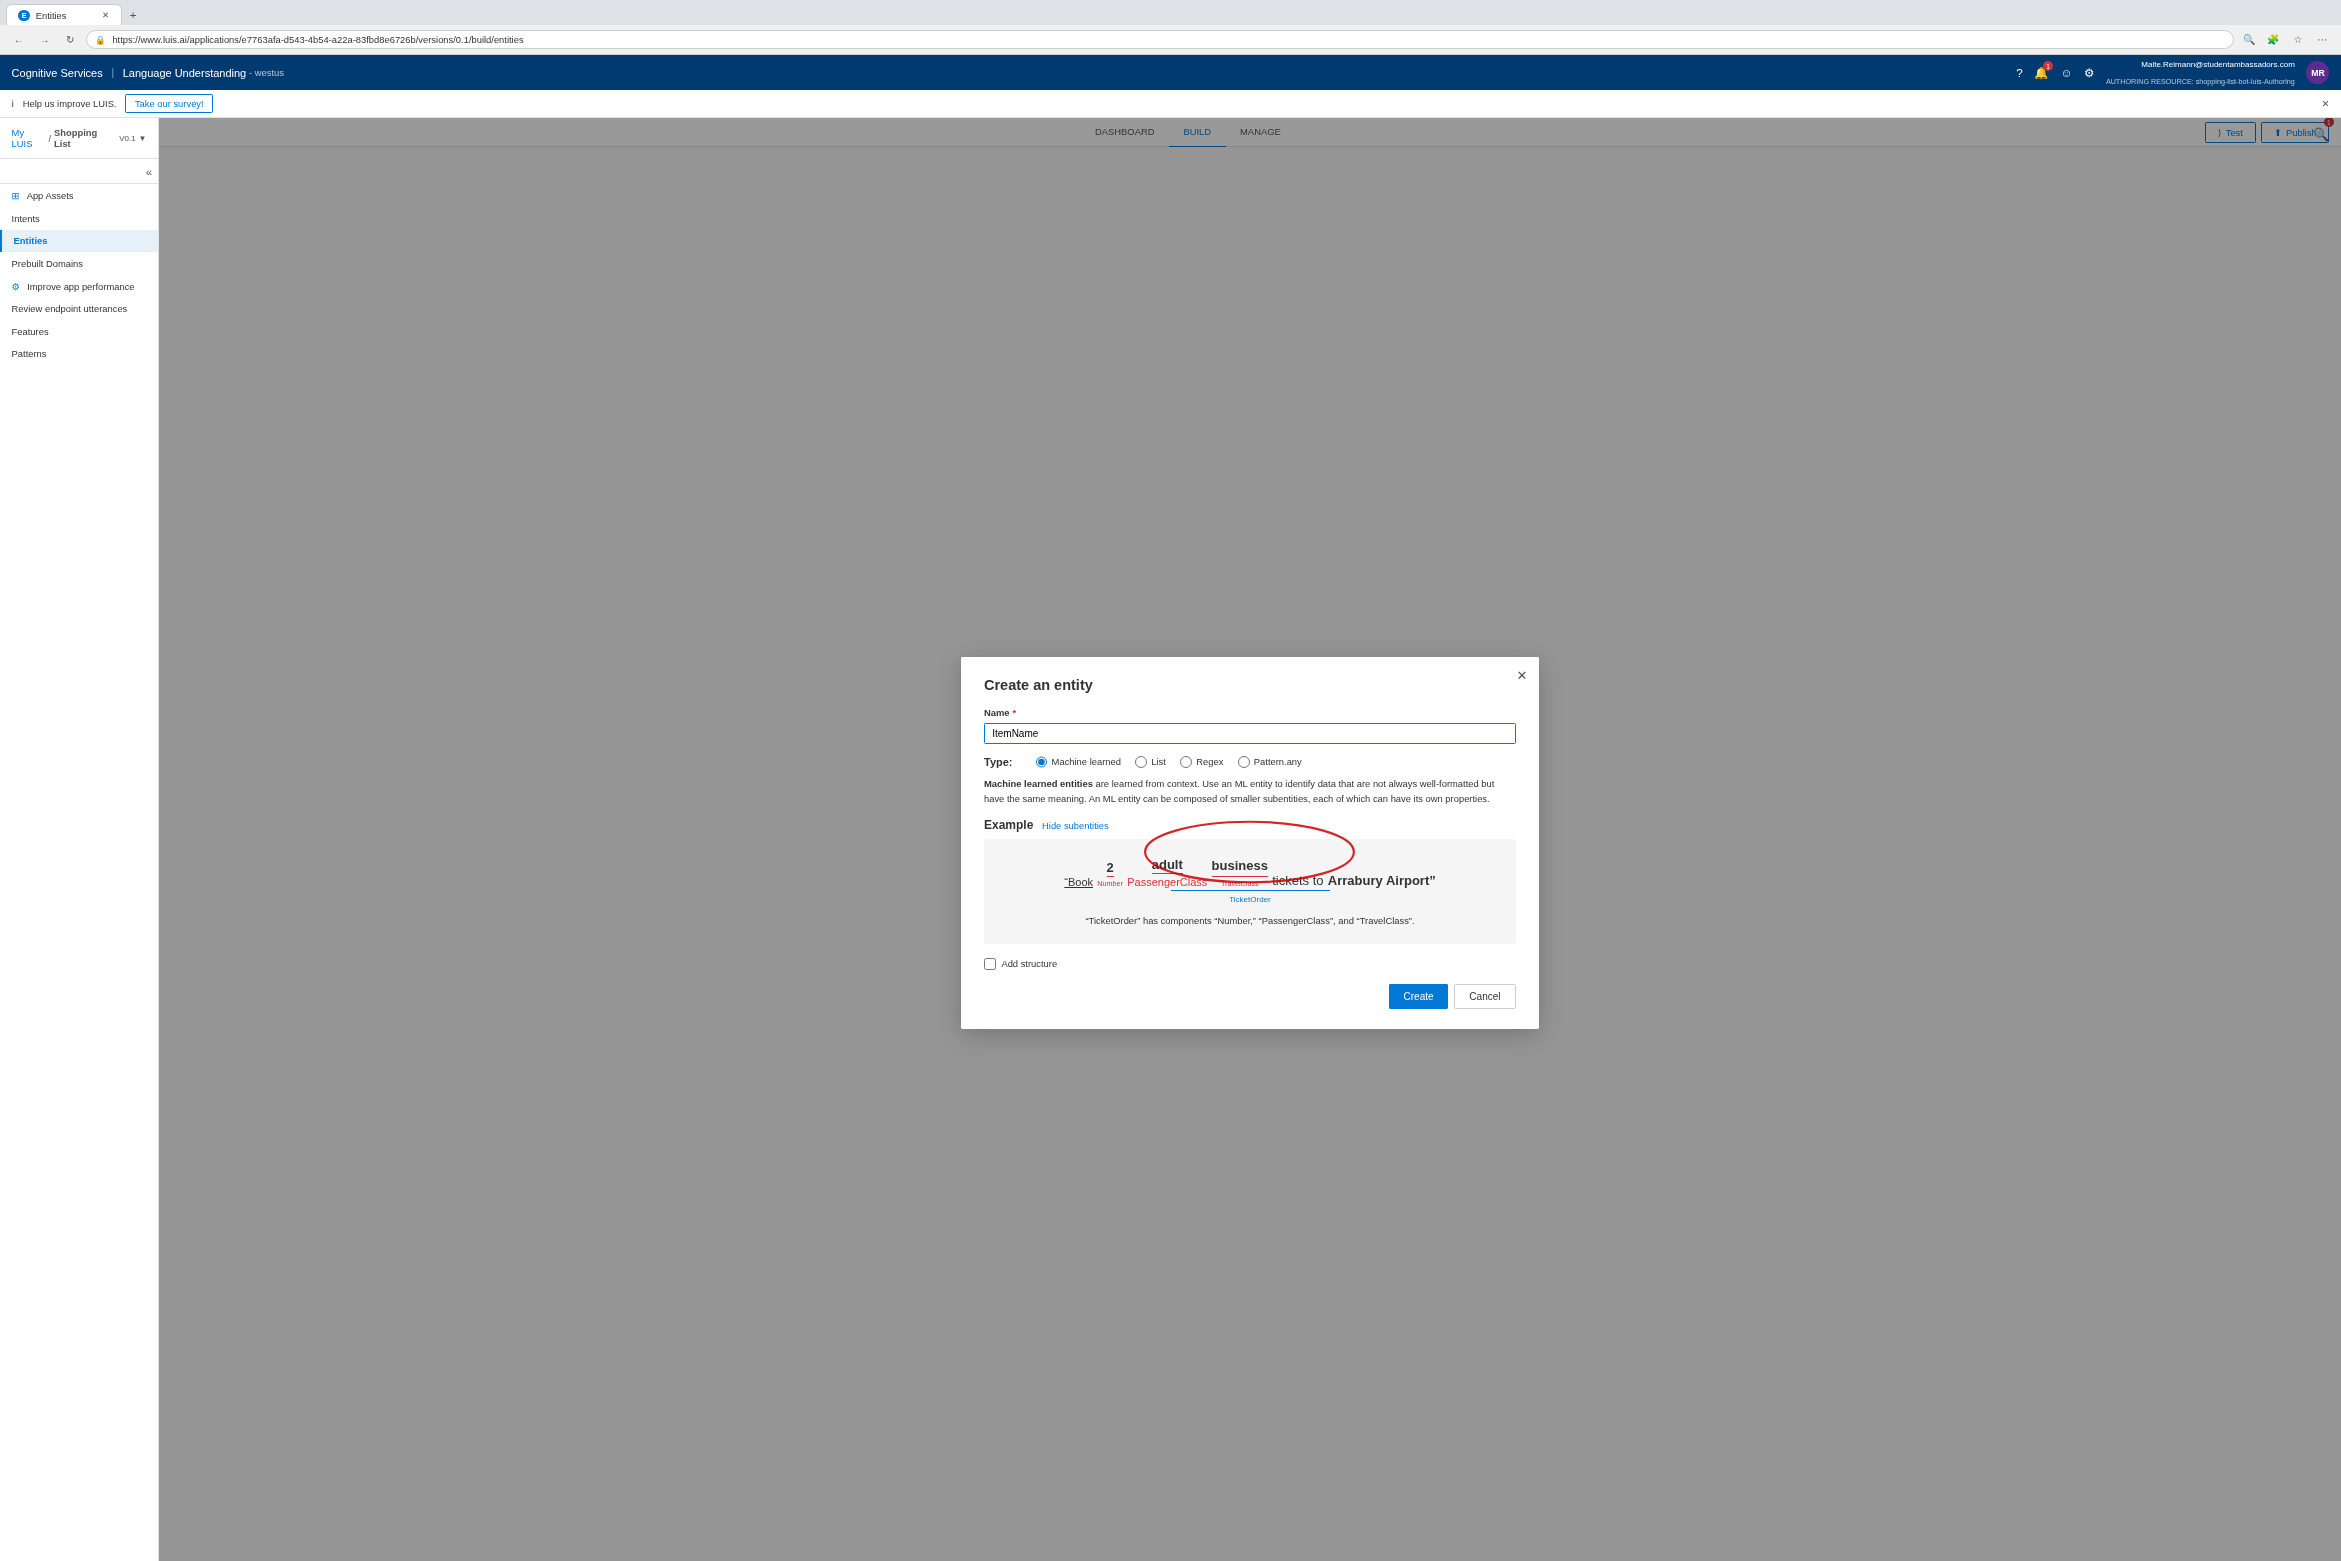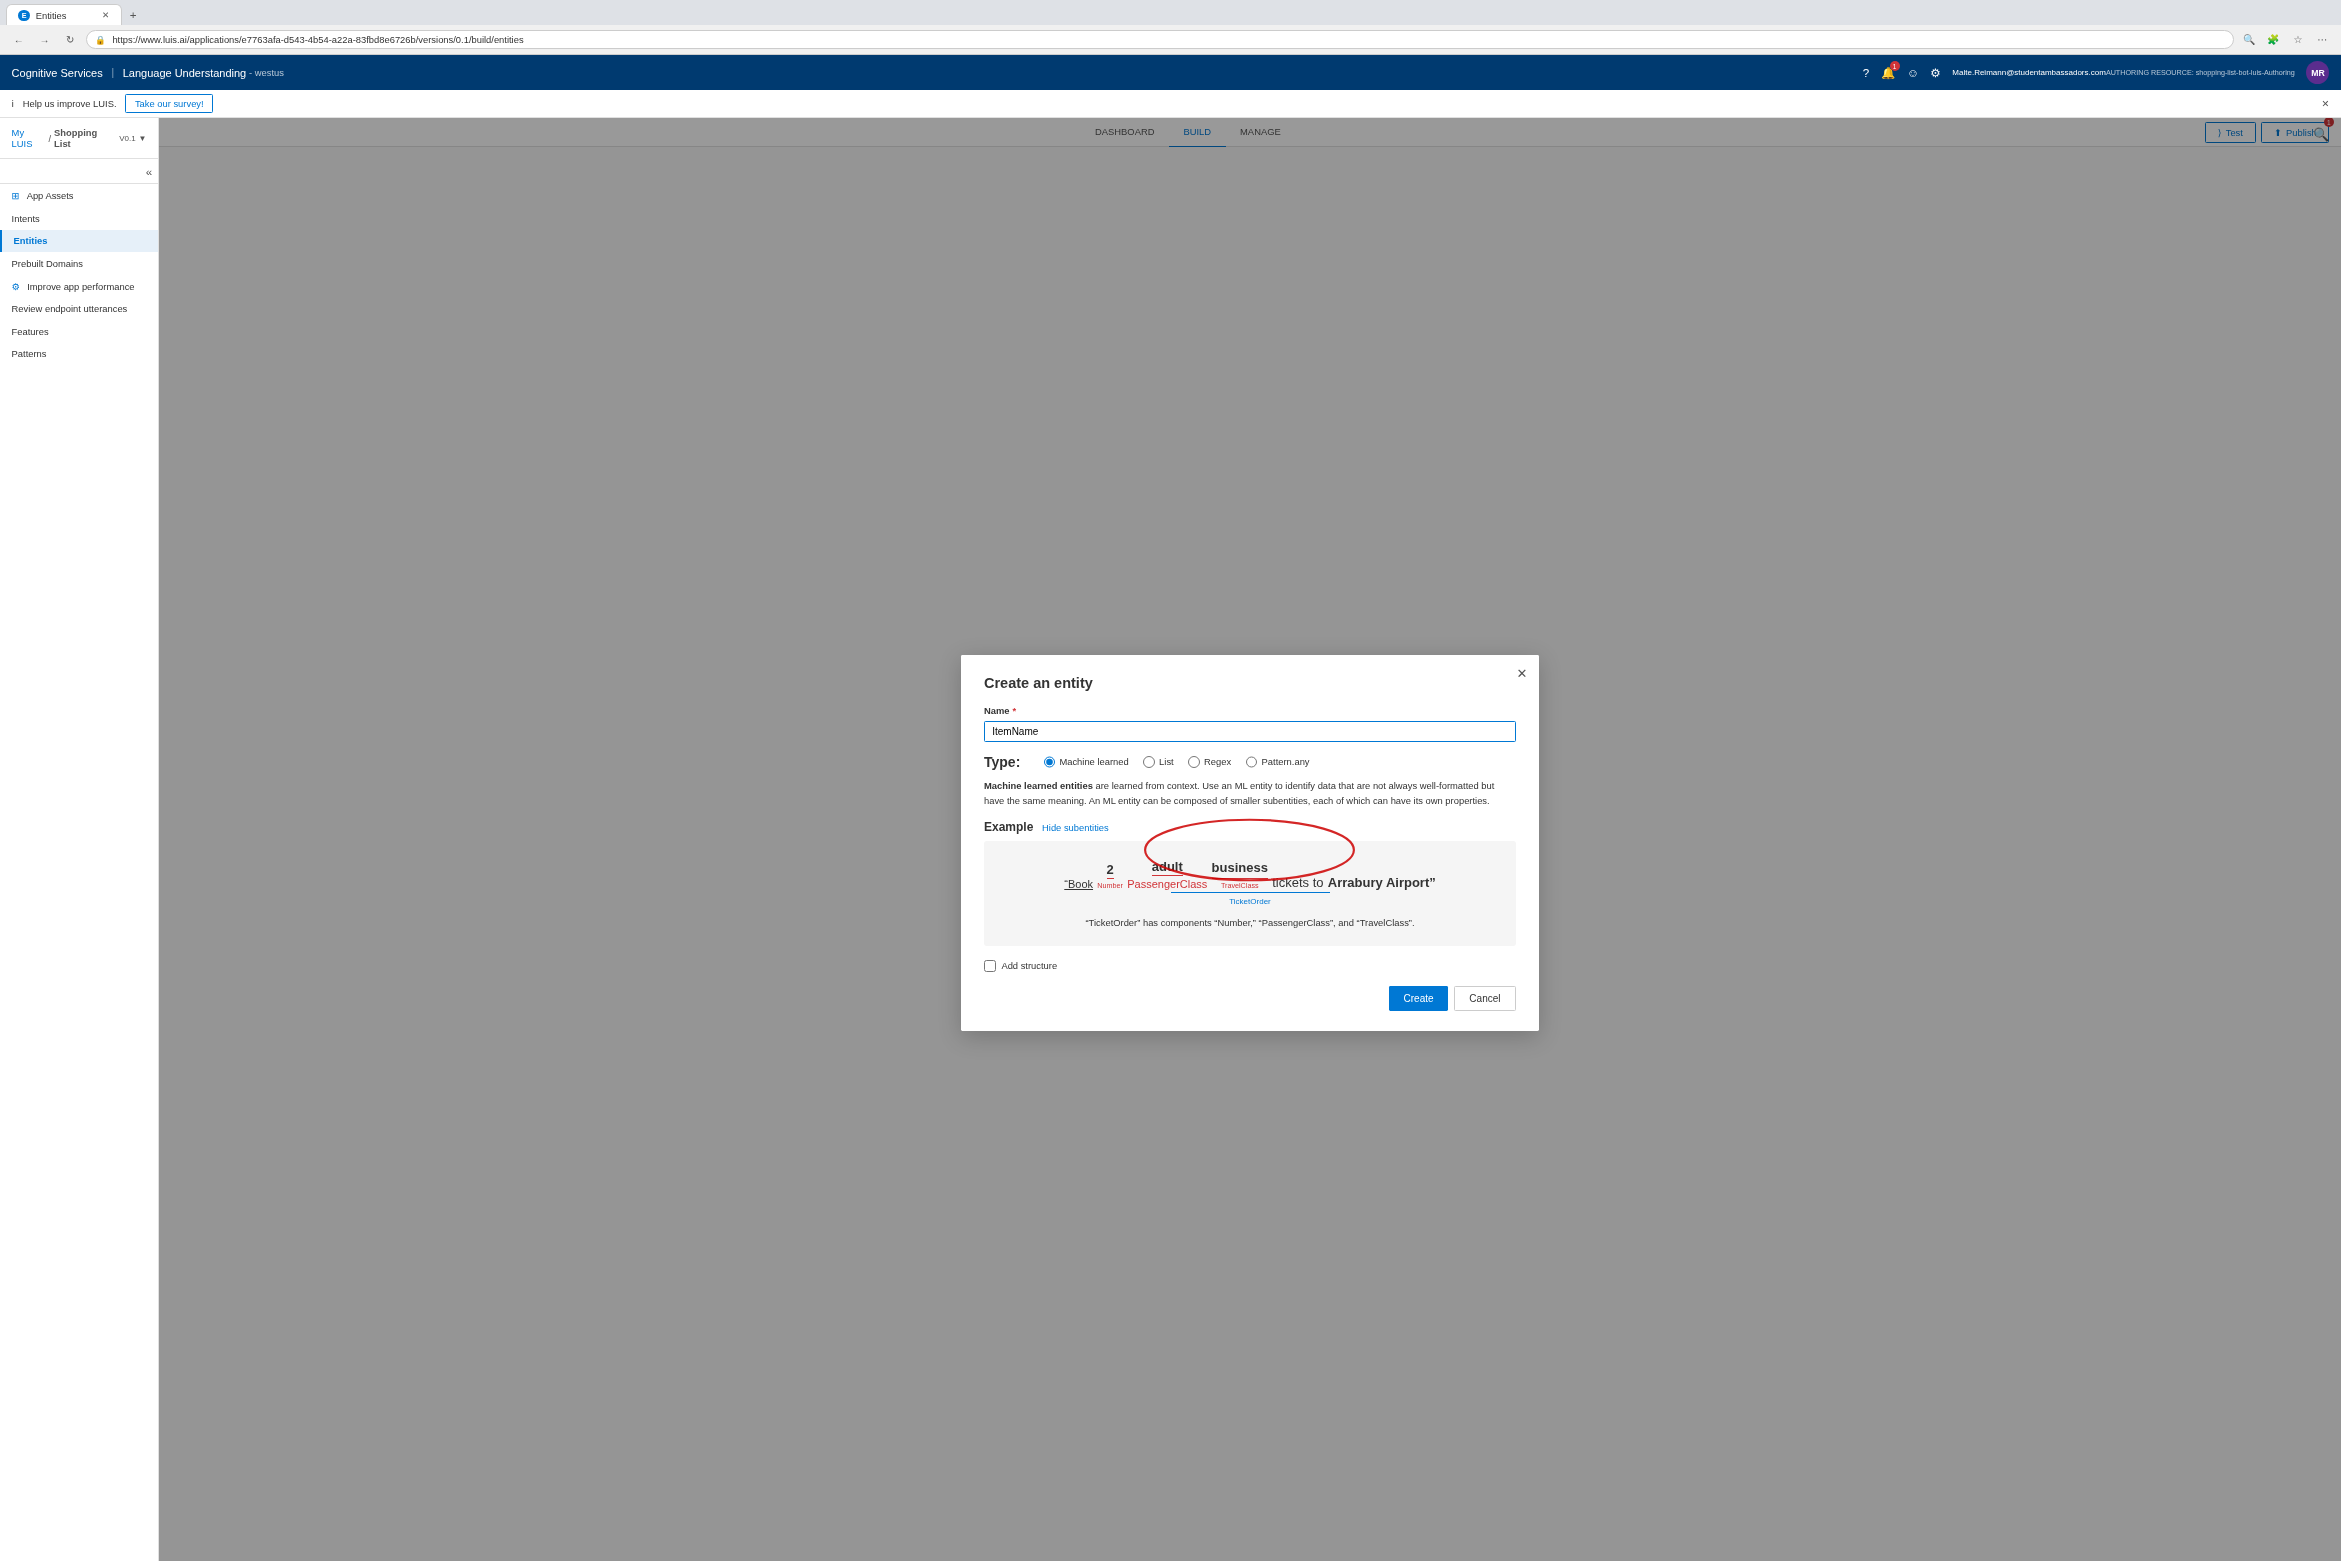--- a/index.html
+++ b/index.html
@@ -23,21 +23,21 @@
 
     
     .app-container { display: flex; flex-direction: column; height: calc(100vh - 49px); }
     .app-header { background: #003a70; color: white; display: flex; align-items: center; padding: 0 11.6px; height: 35px; }
     .app-header-title { font-size: 11px; font-weight: 300; }
     .app-header-divider { margin: 0 8.7px; opacity: 0.5; }
     .app-header-subtitle { font-size: 11px; font-weight: 300; }
     .app-header-region { font-size: 9.4px; opacity: 0.7; margin-left: 2.9px; }
     .header-right { margin-left: auto; display: flex; align-items: center; gap: 11.6px; }
     .header-icon { color: white; cursor: pointer; font-size: 11.6px; }
-    .header-user { display: flex; flex-direction: row; align-items: flex-end; font-size: 8px; }
+    .header-user { display: flex; flex-direction: column; align-items: flex-end; font-size: 8px; gap: 8px; }
     .header-avatar { width: 23px; height: 23px; background: #5b2d8e; border-radius: 50%; display: flex; align-items: center; justify-content: center; color: white; font-size: 8.7px; font-weight: bold; }
 
     
     .survey-bar { background: white; border-bottom: 0.7px solid #e0e0e0; padding: 4.3px 11.6px; display: flex; align-items: center; gap: 8.7px; font-size: 9.4px; }
     .survey-btn { border: 0.7px solid #0078d4; color: #0078d4; padding: 2.9px 8.7px; border-radius: 1.4px; cursor: pointer; background: white; font-size: 9.4px; }
     .survey-close { margin-left: auto; cursor: pointer; color: #555; }
 
     
     .main-area { display: flex; flex: 1; overflow: hidden; position: relative; }
 
@@ -70,21 +70,21 @@
     .modal-close { position: absolute; top: 11.6px; right: 11.6px; cursor: pointer; font-size: 13px; color: #555; background: none; border: none; }
 
     
     .form-group { margin-bottom: 11.6px; }
     .form-label { font-size: 9.4px; font-weight: 600; margin-bottom: 4.3px; display: flex; align-items: center; gap: 2.9px; }
     .required-star { color: #d13438; }
     .form-input { width: 100%; padding: 4.3px 7.2px; border: 1.4px solid #0078d4; border-radius: 1.4px; font-size: 10px; outline: none; }
 
     
     .radio-group { display: flex; align-items: center; gap: 14.5px; margin-bottom: 8.7px; }
-    .radio-label { font-size: 14px; font-weight: 600; margin-right: 8.7px; }
+    .radio-label { font-size: 11px; font-weight: 600; margin-right: 8.7px; }
     .radio-option { display: flex; align-items: center; gap: 4.3px; cursor: pointer; font-size: 9.4px; }
     .radio-option input[type="radio"] { accent-color: #0078d4; width: 11.6px; height: 11.6px; cursor: pointer; }
 
     
     .entity-description { font-size: 9.4px; color: #333; line-height: 1.6; margin-bottom: 11.6px; }
     .entity-description strong { font-weight: 600; }
 
     
     .example-section { margin-bottom: 14.5px; }
     .example-header { display: flex; align-items: center; gap: 8.7px; margin-bottom: 7.2px; }

